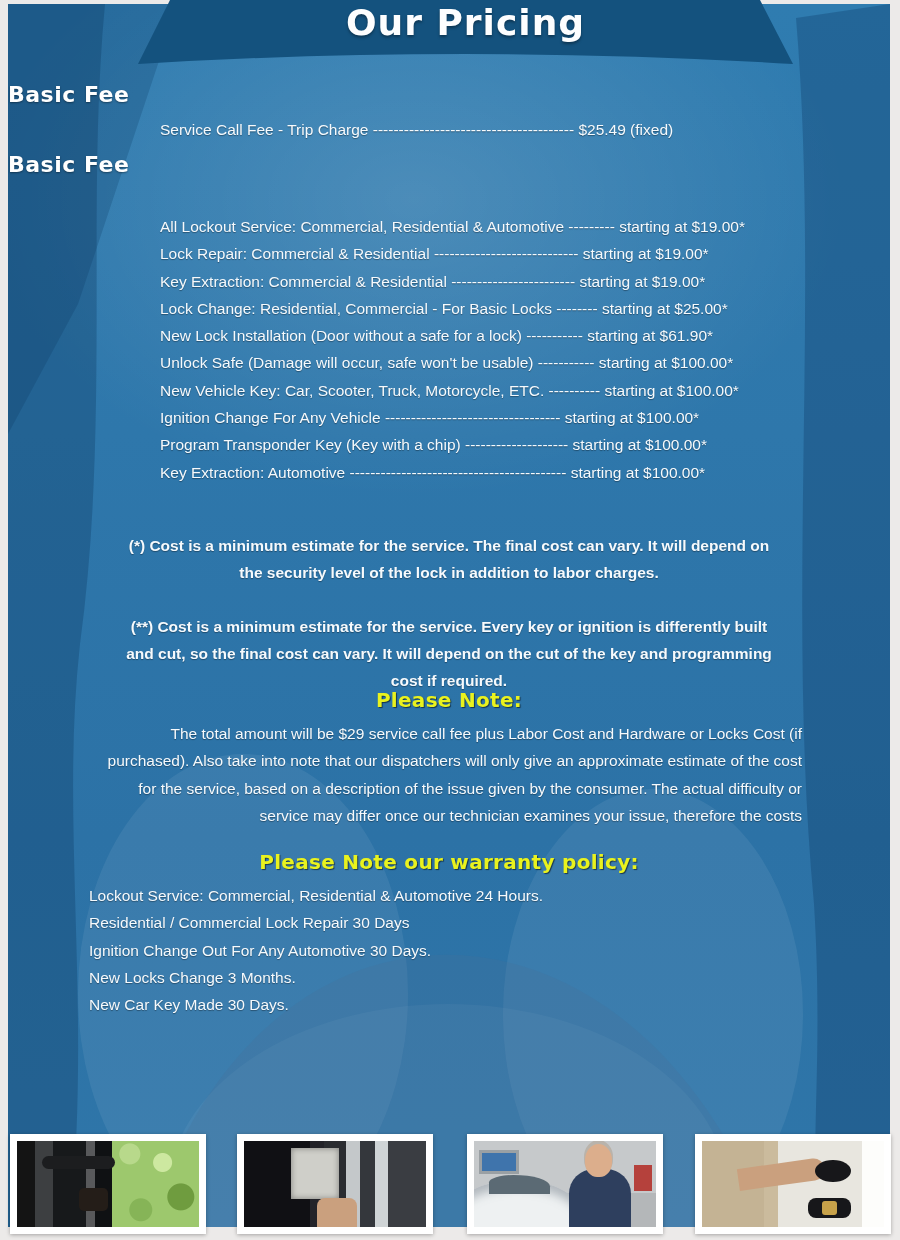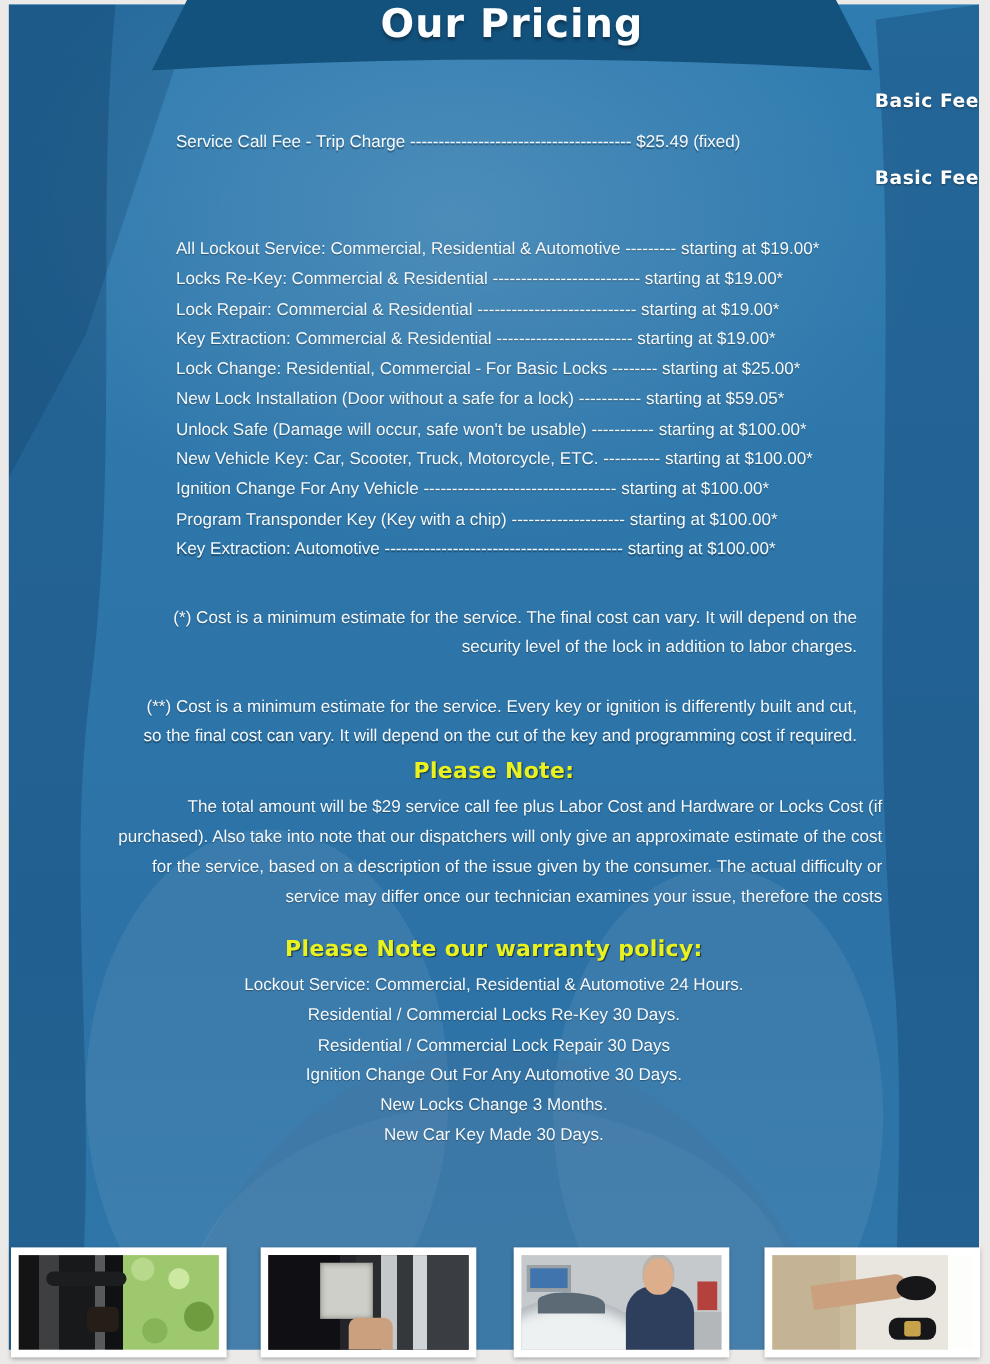--- a/index.html
+++ b/index.html
@@ -23,36 +23,36 @@
   .banner svg { position:absolute; left:0; top:0; }
   .banner-title {
     position:absolute; left:0; right:0; top:2px; text-align:center;
     font-family:"DejaVu Sans", sans-serif; font-weight:bold;
     font-size:36px; color:#fdfeff; letter-spacing:1px;
     text-shadow:0 2px 3px rgba(0,0,0,0.35);
   }
 
   .sec { position:absolute; left:0; right:0; color:#f6fafd; }
   .h-blue {
-    text-align:right; font-family:"DejaVu Sans", sans-serif; font-weight:bold;
-    font-size:17px; color:#ffffff; letter-spacing:0.5px;
+    text-align:left; font-family:"DejaVu Sans", sans-serif; font-weight:bold;
+    font-size:22px; color:#ffffff; letter-spacing:0.5px;
     text-shadow:0 1px 2px rgba(0,0,0,0.4);
   }
   .h-yellow {
     text-align:center; font-family:"DejaVu Sans", sans-serif; font-weight:bold;
     font-size:20px; color:#e9f21e; letter-spacing:0.3px;
     text-shadow:1px 1px 1px rgba(0,0,0,0.55);
   }
   .line15 { font-size:15.5px; line-height:27.3px; text-shadow:0 1px 1px rgba(0,0,0,0.35); }
   .fee-line { position:absolute; left:152px; right:40px; }
   .svc-list { position:absolute; left:152px; right:40px; }
   .center-col { text-align:center; }
-  .note { width:660px; margin:16px auto 26px auto; text-align:right; }
+  .note { width:660px; margin:0 auto 26px auto; text-align:center;font-weight:bold; }
   .pn-body { width:706px; margin:0 auto; text-align:right; }
-  .warranty-list { width:720px; margin:0 auto; text-align:center; }
+  .warranty-list { width:720px; margin:0 auto; }
 
   .photo {
     position:absolute; top:1130px; width:196px; height:100px;
     background:#fff; padding:7px; box-shadow:0 1px 4px rgba(0,0,0,0.3);
   }
   .pic { position:relative; width:100%; height:100%; overflow:hidden; }
 
   
   .pic-door {
     background:
@@ -126,43 +126,38 @@
   </div>
 
   <div class="sec h-blue" style="top:148px;">Basic Fee</div>
   <div class="sec line15 svc-list" style="top:209px;">
       <div class="svc-row">
       <span>All Lockout Service: Commercial, Residential &amp; Automotive</span>
       <span>---------</span>
       <span>starting at $19.00*</span>
     </div>
       <div class="svc-row">
-      <span>Locks Re-Key: Commercial &amp; Residential</span>
-      <span>--------------------------</span>
-      <span>starting at $19.00*</span>
-    </div>
-      <div class="svc-row">
       <span>Lock Repair: Commercial &amp; Residential</span>
       <span>----------------------------</span>
       <span>starting at $19.00*</span>
     </div>
       <div class="svc-row">
       <span>Key Extraction: Commercial &amp; Residential</span>
       <span>------------------------</span>
       <span>starting at $19.00*</span>
     </div>
       <div class="svc-row">
       <span>Lock Change: Residential, Commercial - For Basic Locks</span>
       <span>--------</span>
       <span>starting at $25.00*</span>
     </div>
       <div class="svc-row">
       <span>New Lock Installation (Door without a safe for a lock)</span>
       <span>-----------</span>
-      <span>starting at $59.05*</span>
+      <span>starting at $61.90*</span>
     </div>
       <div class="svc-row">
       <span>Unlock Safe (Damage will occur, safe won't be usable)</span>
       <span>-----------</span>
       <span>starting at $100.00*</span>
     </div>
       <div class="svc-row">
       <span>New Vehicle Key: Car, Scooter, Truck, Motorcycle, ETC.</span>
       <span>----------</span>
       <span>starting at $100.00*</span>
@@ -191,21 +186,20 @@
 
   <div class="sec h-yellow" style="top:684px;">Please Note:</div>
   <div class="sec line15" style="top:716px;">
     <p class="pn-body">The total amount will be $29 service call fee plus Labor Cost and Hardware or Locks Cost (if purchased). Also take into note that our dispatchers will only give an approximate estimate of the cost for the service, based on a description of the issue given by the consumer. The actual difficulty or service may differ once our technician examines your issue, therefore the costs</p>
   </div>
 
   <div class="sec h-yellow" style="top:846px;">Please Note our warranty policy:</div>
   <div class="sec line15" style="top:878px;">
     <div class="warranty-list">
         <div>Lockout Service: Commercial, Residential &amp; Automotive 24 Hours.</div>
-        <div>Residential / Commercial Locks Re-Key 30 Days.</div>
         <div>Residential / Commercial Lock Repair 30 Days</div>
         <div>Ignition Change Out For Any Automotive 30 Days.</div>
         <div>New Locks Change 3 Months.</div>
         <div>New Car Key Made 30 Days.</div>
       </div>
   </div>
 
   <div class="photo" style="left:2px;">
     <div class="pic pic-door">
       <div class="handle1"></div>

